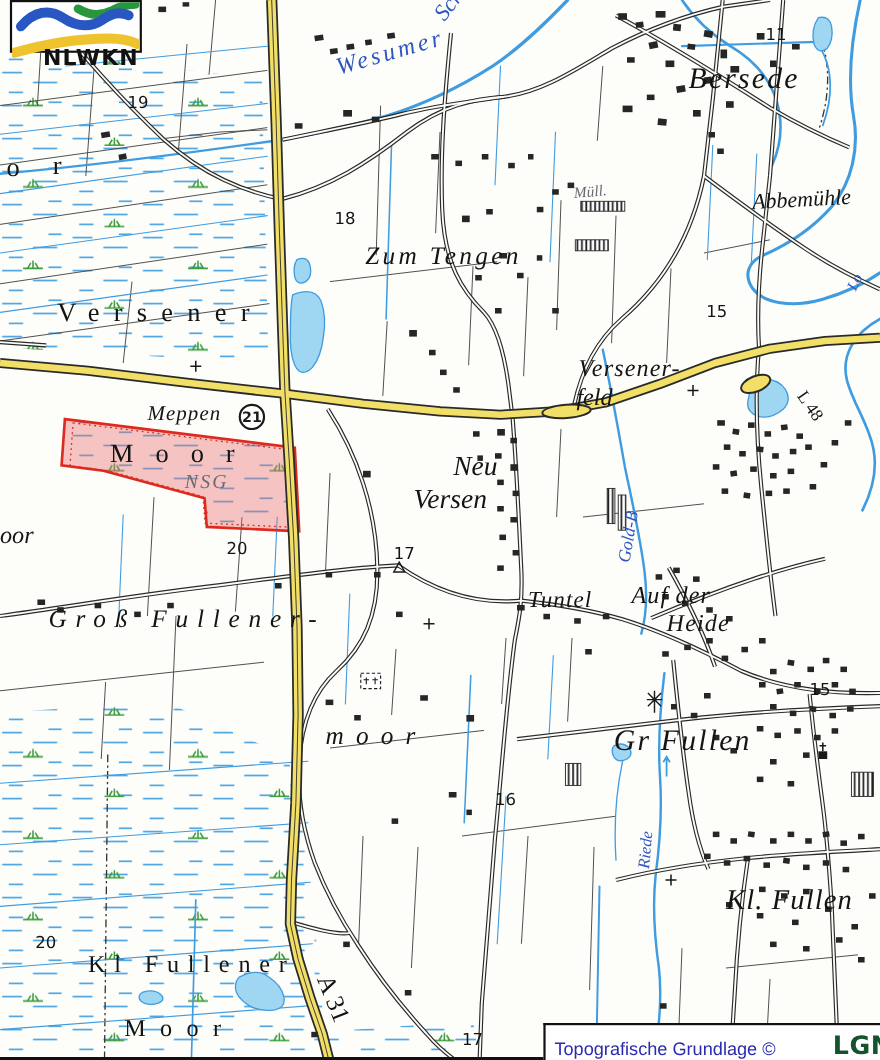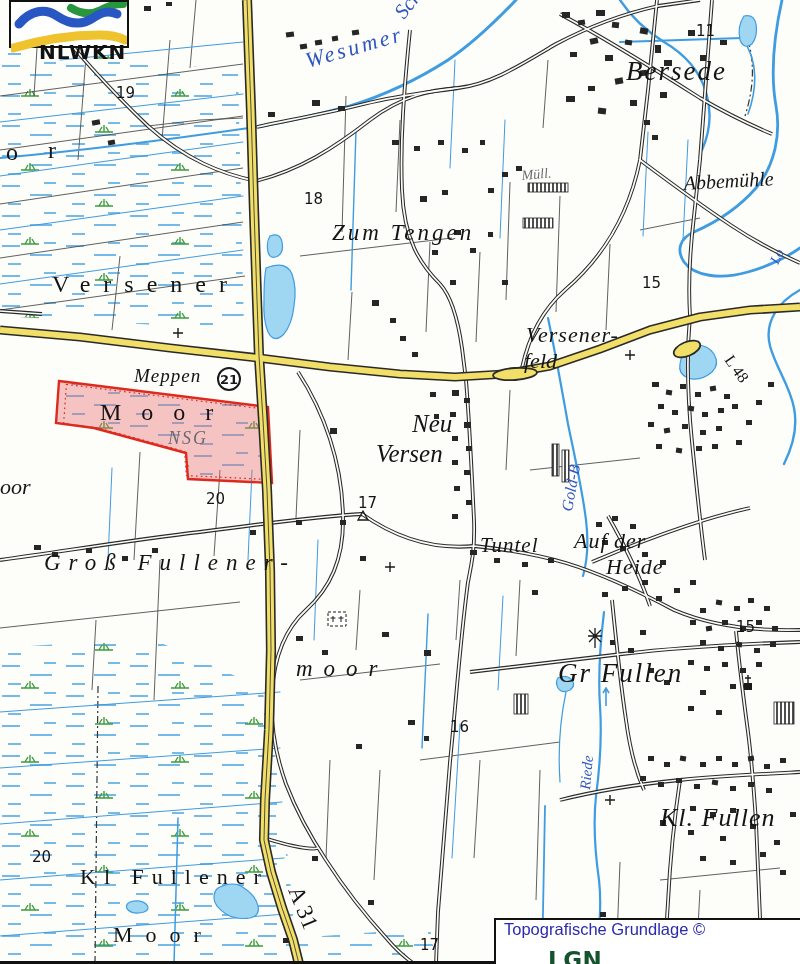--- a/index.html
+++ b/index.html
@@ -4,22 +4,22 @@
 <style>
   html,body{margin:0;padding:0;background:#888;}
   #stage{position:relative;width:800px;height:964px;overflow:hidden;background:#fdfdfa;
          font-family:"Liberation Sans",sans-serif;}
   #mapsvg{position:absolute;left:0;top:0;}
   .overlay{position:absolute;background:#fff;border:2px solid #111;box-sizing:border-box;}
   #logo-box{left:9px;top:0px;width:120px;height:48px;}
   #logo-box svg{position:absolute;left:0;top:0;}
   #logo-word{position:absolute;left:28px;top:38px;font-family:"DejaVu Sans",sans-serif;
              font-weight:bold;font-size:20px;letter-spacing:1px;color:#111;}
-  #attr-box{right:0;bottom:0;width:306px;height:46px;border-right:none;border-bottom:none;
-            display:flex;align-items:flex-start;padding:0 4px 0 8px;gap:4px;flex-direction:column;}
+  #attr-box{right:0;bottom:0;width:306px;height:34px;border-right:none;border-bottom:none;
+            display:flex;align-items:flex-end;padding:0 4px 0 8px;gap:4px;}
   #attr-text{font-size:16.5px;color:#2a2ab0;white-space:nowrap;}
   #lgn-word{font-family:"DejaVu Sans",sans-serif;font-weight:bold;font-size:23px;color:#14532d;
             letter-spacing:0.5px;margin-left:44px;}
   #lgn-globe{display:inline-block;}
 </style>
 </head>
 <body>
 
 <div id="stage">
   <svg id="mapsvg" width="800" height="964" viewBox="0 0 800 964">

